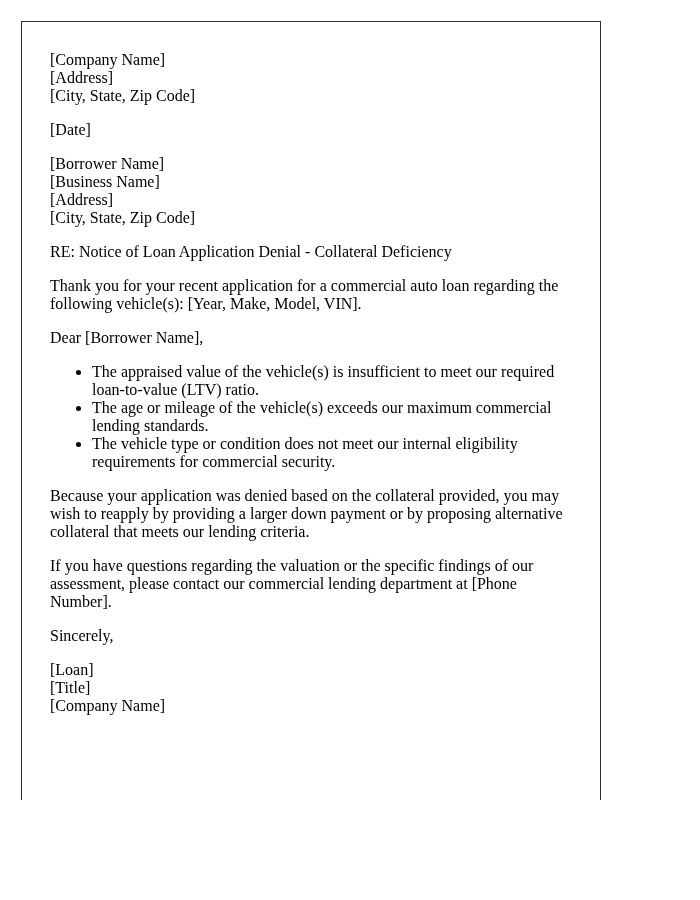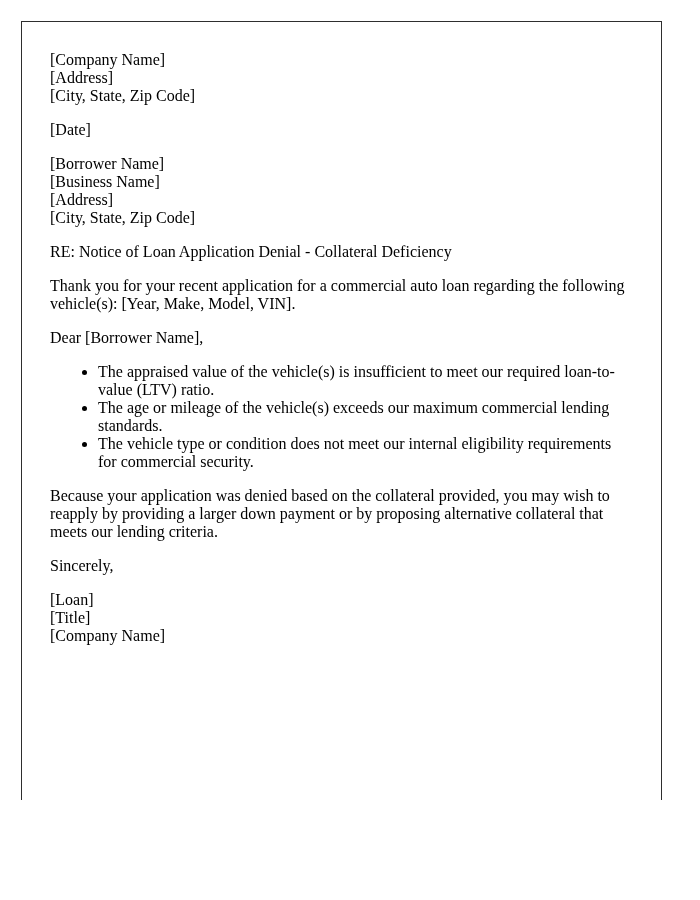--- a/index.html
+++ b/index.html
@@ -7,21 +7,21 @@
     padding: 0;
     background: #ffffff;
     width: 700px;
     height: 900px;
     overflow: hidden;
   }
   .letter-page {
     position: absolute;
     left: 21px;
     top: 21px;
-    width: 641px;
+    width: 580px;
     height: 779px;
     box-sizing: border-box;
     background: #ffffff;
     border: 1px solid #2e2e2e;
     border-bottom: none;
   }
   .letter-content {
     box-sizing: border-box;
     padding: 13px 28px 0 28px;
     font-family: "Liberation Serif", "DejaVu Serif", serif;
@@ -29,21 +29,21 @@
     line-height: 18px;
     color: #000000;
   }
   .letter-content p {
     margin: 16px 0;
   }
   .addr-block .line {
     display: block;
   }
   ul.reasons {
-    margin: 16px 8px;
+    margin: 16px 2px;
     padding-left: 40px;
   }
   ul.reasons li {
     margin: 0;
     padding: 0;
   }
 </style>
 </head>
 <body>
 
@@ -73,20 +73,21 @@
 
 
     <ul class="reasons">
       <li>The appraised value of the vehicle(s) is insufficient to meet our required loan-to-value (LTV) ratio.</li>
       <li>The age or mileage of the vehicle(s) exceeds our maximum commercial lending standards.</li>
       <li>The vehicle type or condition does not meet our internal eligibility requirements for commercial security.</li>
     </ul>
 
     <p>Because your application was denied based on the collateral provided, you may wish to reapply by providing a larger down payment or by proposing alternative collateral that meets our lending criteria.</p>
 
+    <p>If you have questions regarding the valuation or the specific findings of our assessment, please contact our commercial lending department at [Phone Number].</p>
 
     <p>Sincerely,</p>
 
     <p class="addr-block">
       <span class="line">[Loan]</span>
       <span class="line">[Title]</span>
       <span class="line">[Company Name]</span>
     </p>
 
   </div>

